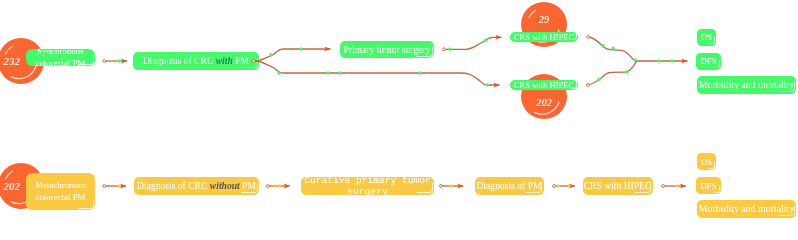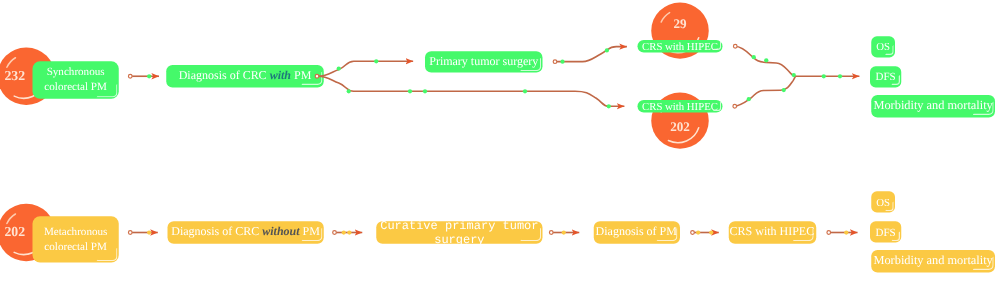--- a/index.html
+++ b/index.html
@@ -10,41 +10,41 @@
   #stage{position:relative;width:798px;height:219px;background:#fff;}
   svg.links{position:absolute;left:0;top:0;width:798px;height:219px;overflow:visible;}
   .node{position:absolute;box-sizing:border-box;display:flex;align-items:center;
         justify-content:center;color:#fff;text-align:center;white-space:pre-line;}
   .node::after{content:"";position:absolute;width:15px;height:9px;right:1.5px;bottom:1.2px;
         border-radius:0 0 4px 0;border:0.9px solid transparent;
         border-right-color:rgba(255,255,255,.72);
         border-bottom-color:rgba(255,255,255,.72);
         pointer-events:none;}
   .circle{position:absolute;border-radius:50%;display:flex;align-items:center;
-          justify-content:center;font-weight:bold;color:#ffe3d2;}
+          justify-content:center;font-style:italic;font-weight:bold;color:#ffe3d2;}
   .circle .gloss{position:absolute;left:0;top:0;width:100%;height:100%;pointer-events:none;}
   .node.sm::after{width:5px;height:6px;border-radius:0 0 3px 0;}
   .cnum{position:relative;z-index:2;}
   .cnum.shift{margin-right:18px;}
   em.emph{font-style:italic;font-weight:bold;}
 </style>
 </head>
 <body>
 
 <div id="stage">
 
   <div class="circle" id="c-top" style="left:-2px;top:38px;width:45.5px;height:45.5px;background:#fa6631;font-size:11px;">
     <svg class="gloss" viewBox="0 0 46 46">
         <path d="M7.6,16.0 A18.0,18.0 0 0 1 14.5,8.3" fill="none" stroke="rgba(255,220,195,0.85)" stroke-width="1.25" stroke-linecap="round"></path>
         <path d="M13.5,39.3 A18.0,18.0 0 0 0 38.3,28.8" fill="none" stroke="rgba(255,232,214,0.95)" stroke-width="1.25" stroke-linecap="round"></path>
       </svg>
       <span class="cnum shift">232</span>
   </div>
 
-  <div class="node" id="n-syn" style="left:26px;top:49px;width:69px;height:30px;background:#45f96a;border-radius:6px;font-size:8.9px;line-height:11.6px;">
+  <div class="node" id="n-syn" style="left:26px;top:49px;width:69px;height:17px;background:#45f96a;border-radius:6px;font-size:8.9px;line-height:11.6px;">
     <span>Synchronous
 colorectal PM</span>
   </div>
 
   <div class="node" id="n-dxwith" style="left:133px;top:52px;width:126px;height:17.5px;background:#45f96a;border-radius:5px;font-size:9.6px;">
     <span><span>Diagnosis of CRC </span><em class="emph" style="color:#1f7a7a">with</em><span> PM</span></span>
   </div>
 
   <div class="node" id="n-psurg" style="left:340px;top:40.5px;width:94px;height:17.5px;background:#45f96a;border-radius:5px;font-size:9.6px;">
     <span>Primary tumor surgery</span>

